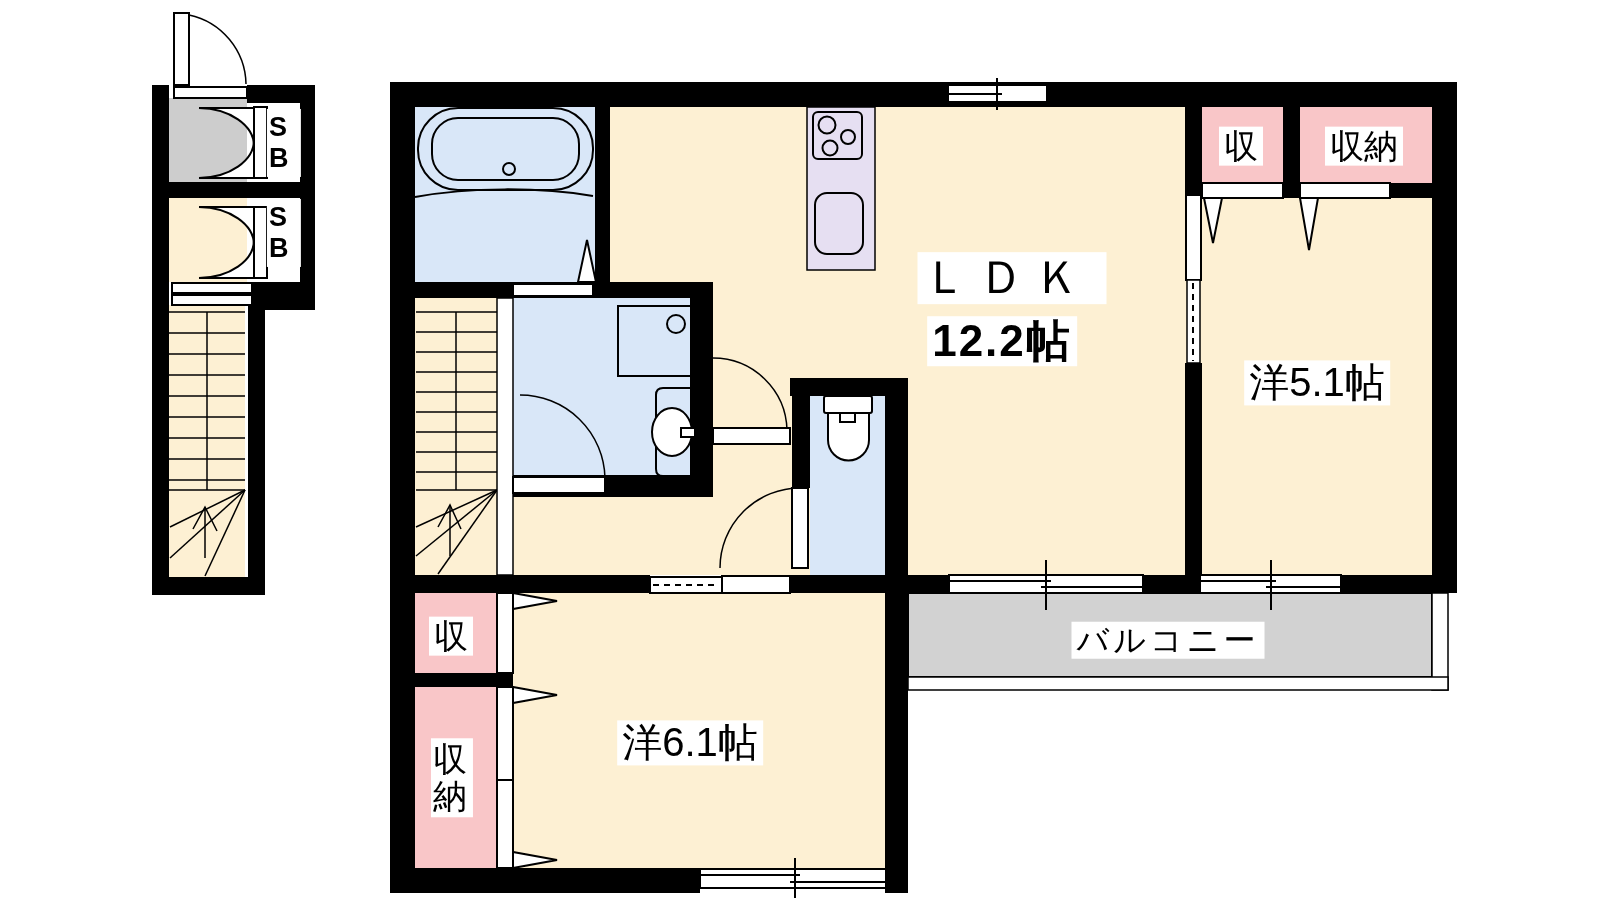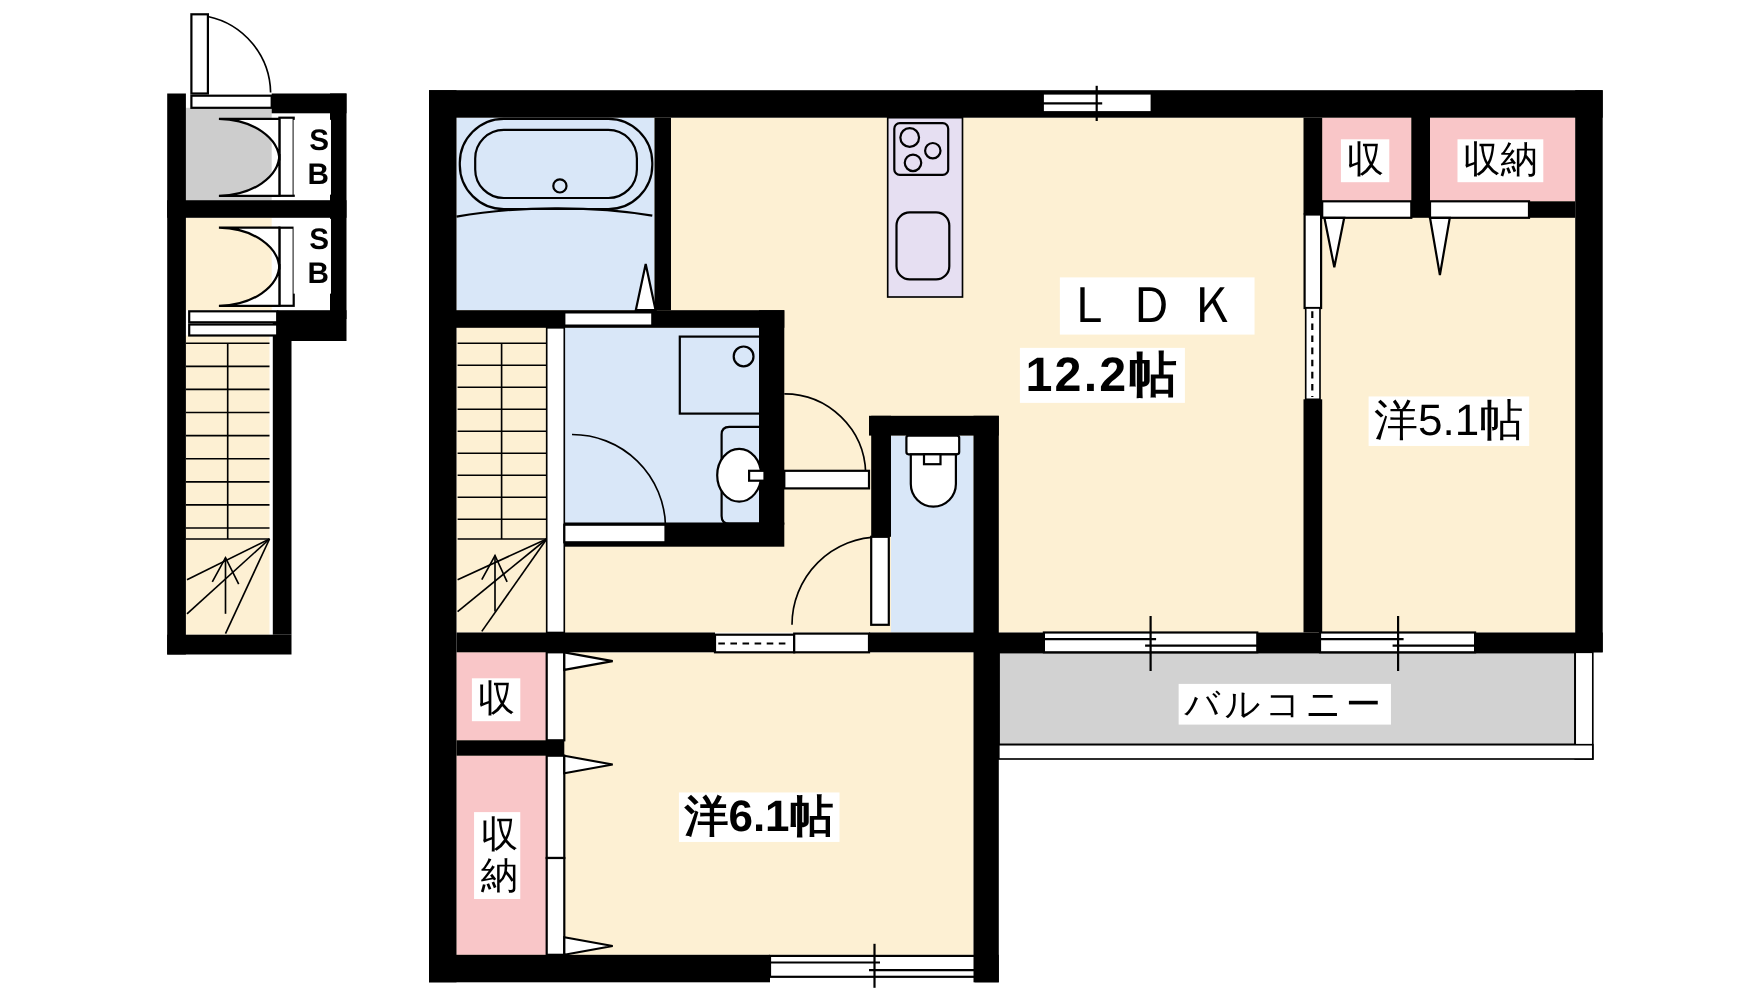--- a/index.html
+++ b/index.html
@@ -4,25 +4,25 @@
 <style>
   html,body{margin:0;padding:0;background:#ffffff;}
   .stage{
     position:relative;width:1600px;height:900px;background:#ffffff;overflow:hidden;
     font-family:"Liberation Sans","DejaVu Sans",sans-serif;
   }
   .stage svg{position:absolute;left:0;top:0;}
   .label{
     position:absolute;transform:translate(-50%,-50%);
     background:var(--c-label_bg,#fff);color:var(--c-label_text,#000);
-    white-space:nowrap;text-align:right;line-height:1.08;padding:1px 5px;
+    white-space:nowrap;text-align:left;line-height:1.08;padding:1px 5px;
   }
   .label-vert{white-space:normal;word-break:break-all;width:1.12em;padding:3px 2px;}
   .lbl-room{font-size:40px;}
-  .lbl-ldk{font-size:46px;letter-spacing:10px;padding-right:4px;margin-left:40px;}
+  .lbl-ldk{font-size:46px;letter-spacing:10px;padding-right:16px;}
   .lbl-size{font-size:44px;letter-spacing:2px;}
   .lbl-balcony{font-size:32px;letter-spacing:4px;}
   .lbl-closet{font-size:34px;}
   .lbl-sb{font-size:27px;font-weight:bold;line-height:1.15;}
   
   .w{fill:var(--c-wall,#000);}
   .ln{stroke:#000;stroke-width:2;fill:none;}
   .thin{stroke:#000;stroke-width:1.5;fill:none;}
   .door{fill:#fff;stroke:#000;stroke-width:2;}
   .fixture{fill:#fff;stroke:#000;stroke-width:2;}
@@ -247,18 +247,18 @@
   <div class="label lbl-sb label-vert" style="left:284px;top:143px;">SB</div>
   <div class="label lbl-sb label-vert" style="left:284px;top:233px;">SB</div>
 
   <div class="label lbl-closet" style="left:1241px;top:146px;">収</div>
   <div class="label lbl-closet" style="left:1364px;top:146px;">収納</div>
 
   <div class="label lbl-ldk" style="left:1012px;top:278px;">ＬＤＫ</div>
   <div class="label lbl-size" style="left:1002px;top:341px;font-weight:bold;">12.2帖</div>
 
   <div class="label lbl-room" style="left:1317px;top:383px;">洋5.1帖</div>
-  <div class="label lbl-room" style="left:690px;top:743px;font-weight:bold;">洋6.1帖</div>
+  <div class="label lbl-room" style="left:690px;top:743px;">洋6.1帖</div>
   <div class="label lbl-balcony" style="left:1168px;top:640px;">バルコニー</div>
 
   <div class="label lbl-closet" style="left:451px;top:636px;">収</div>
   <div class="label lbl-closet label-vert" style="left:452px;top:778px;">収納</div>
 </div>
 
 </body></html>

